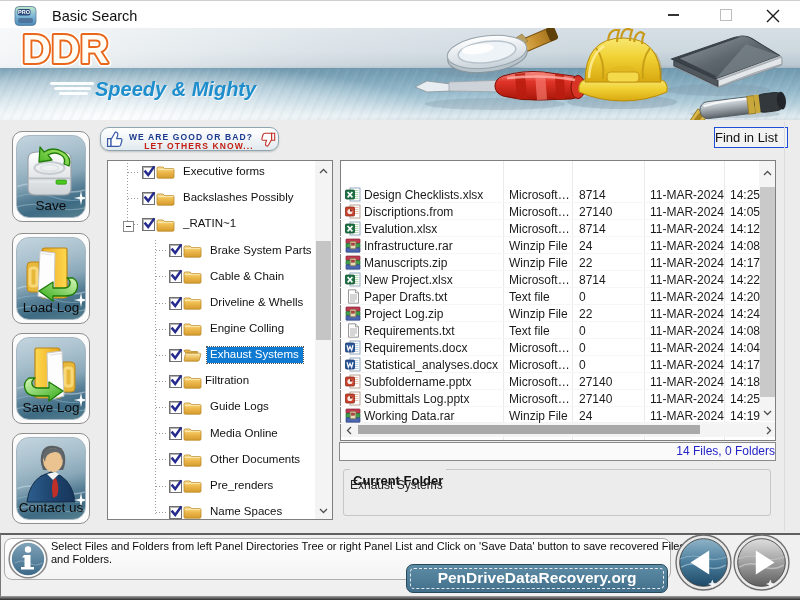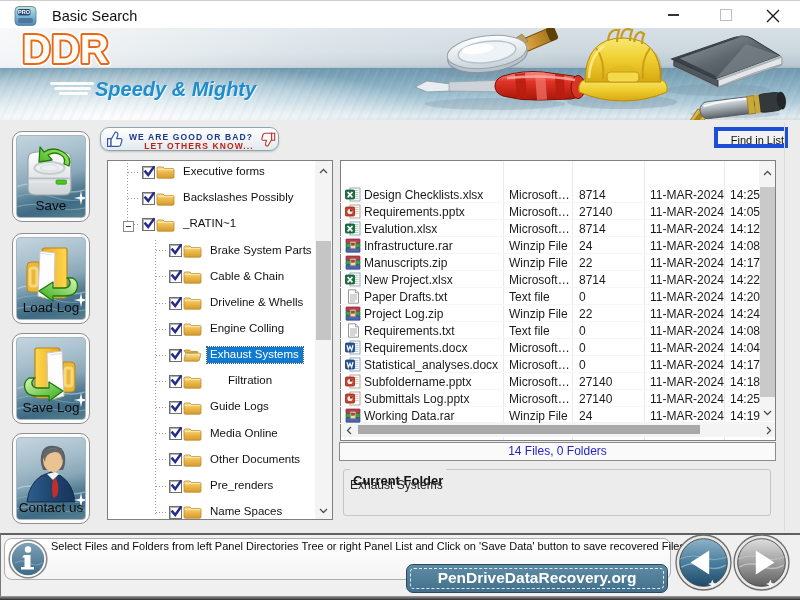--- a/index.html
+++ b/index.html
@@ -22,38 +22,38 @@
 #bnprof {position:absolute;left:121px;top:11px;font-size:26.5px;color:#4e7086;text-shadow:0.5px 0.5px 0 #f0f6fa}
 #bnspeed {position:absolute;left:95px;top:50px;font-size:20px;font-weight:bold;font-style:italic;color:#1d8dcc;text-shadow:1px 1px 1px rgba(255,255,255,0.8)}
 .sline {position:absolute;height:2.5px;background:#fff;border-radius:2px;opacity:0.95}
 
 #badge {position:absolute;left:100px;top:127px;width:179px;height:24px;border:1px solid #8fa6b2;border-radius:9px;
  background:linear-gradient(180deg,#ffffff,#e2eaee);box-shadow:0 1px 2px rgba(0,0,0,0.18)}
 #badge .t1 {position:absolute;left:17px;top:3.5px;width:146px;text-align:center;font-size:8.5px;font-weight:bold;letter-spacing:1.1px;color:#1e3a8e;white-space:nowrap}
 #badge .t2 {position:absolute;left:28px;top:13px;width:140px;text-align:center;font-size:8.5px;font-weight:bold;letter-spacing:1.1px;color:#c22014;white-space:nowrap}
 
 .sbtn {position:absolute;left:12px;width:78px;height:91px;border:1px solid #8e8e8e;border-radius:10px;background:#fbfbfb;padding:3px}
-.sbtn-in {position:relative;width:100%;height:100%;border-radius:4px;border:1px solid #a8b8c2;overflow:hidden;
+.sbtn-in {position:relative;width:100%;height:100%;border-radius:13px;border:1px solid #a8b8c2;overflow:hidden;
  background:linear-gradient(165deg,#c3d5df 0%,#a7bfcc 30%,#88a7b8 52%,#577f95 68%,#3e6b84 82%,#57818f 100%)}
 .sbtn-lab {position:absolute;left:0;bottom:4px;width:100%;text-align:center;font-size:13.5px;color:#0a0a0a;white-space:nowrap}
 
 #tree {position:absolute;left:107px;top:160px;width:226px;height:360px;background:#fff;border:1px solid #7f7f7f;overflow:hidden}
 .dotv {position:absolute;width:1px;background-image:repeating-linear-gradient(180deg,#9a9a9a 0 1px,transparent 1px 3px)}
 .doth {position:absolute;height:1px;background-image:repeating-linear-gradient(90deg,#9a9a9a 0 1px,transparent 1px 3px)}
 .cb {position:absolute;width:13px;height:13px;background:#fff;border:1px solid #707070;box-shadow:inset 1px 1px 0 #b0b0b0}
 .cb svg {position:absolute;left:0px;top:-2px}
 .tlab {position:absolute;font-size:11.5px;color:#111;white-space:nowrap}
 .tsel {position:absolute;font-size:11.5px;color:#fff;background:#0f7ad1;padding:1.2px 4px 2.2px 3px;outline:1px dotted #555;white-space:nowrap}
 .expbox {position:absolute;width:11px;height:11px;background:#fff;border:1px solid #8a8a8a}
 .expminus {position:absolute;left:2px;top:4px;width:5px;height:1px;background:#444}
 
 #tree-sb {position:absolute;left:315px;top:161px;width:17px;height:358px;background:#f4f4f4}
 #tree-sb .thumb {position:absolute;left:1px;top:80px;width:15px;height:99px;background:#c5c5c5}
 
-#findbtn {position:absolute;left:714px;top:127px;width:74px;height:21px;background:#f2f2f2;border:4px solid #1d4ed8;text-align:right;font-size:11px;color:#111;line-height:19px}
+#findbtn {position:absolute;left:714px;top:127px;width:74px;height:21px;background:#f2f2f2;border:1px solid #1d4ed8;text-align:left;font-size:13px;color:#111;line-height:19px}
 
 #list {position:absolute;left:340px;top:160px;width:436px;height:281px;background:#fff;border:1px solid #7f7f7f;overflow:hidden}
 #lhead {position:absolute;left:0;top:0;width:434px;height:26px;background:#fff;border-bottom:1px solid #e2e2e2}
 #lhead span {position:absolute;top:6px;font-size:12px;color:#333}
 .colsep {position:absolute;top:0;width:1px;height:279px;background:#eaeaea}
 .lrow {position:absolute;left:0;width:417px;height:17px;border-bottom:1px solid #f6f6f6}
 .lrow span {position:absolute;top:2px;font-size:12px;color:#1a1a1a;white-space:nowrap}
 .lic {left:5px;top:0.5px!important}
 .lname {left:24px}
 .ltype {left:169px}
@@ -61,21 +61,21 @@
 .ldate {left:310px}
 .ltime {left:390px}
 
 #list-vsb {position:absolute;left:418px;top:0;width:17px;height:260px;background:#f4f4f4}
 #list-vsb .thumb {position:absolute;left:1px;top:26px;width:15px;height:210px;background:#c9c9c9}
 #list-hsb {position:absolute;left:0;top:261px;width:435px;height:15px;background:#f4f4f4}
 #list-hsb .thumb {position:absolute;left:17px;top:3px;width:342px;height:9px;background:#a9a9a9}
 .chev {position:absolute;font-size:11px;color:#505050;font-weight:bold}
 
 #filesbar {position:absolute;left:339px;top:442px;width:437px;height:19px;border:1px solid #8a8a8a;background:#fafafa;
- text-align:center;font-size:12px;color:#2424c8;line-height:17px}
+ text-align:right;font-size:12px;color:#2424c8;line-height:17px}
 
 #gbox {position:absolute;left:343px;top:469px;width:428px;height:47px;border:1px solid #c6c6c6;border-radius:3px}
 #gbox-lab {position:absolute;left:350px;top:461px;background:#ececec;padding:12px 3px;font-size:13px;font-weight:bold;color:#111}
 #gbox-val {position:absolute;left:350px;top:478px;font-size:12px;color:#222}
 
 #bbar {position:absolute;left:0px;top:533px;width:800px;height:67px;background:#f0f0f0;border-top:2px solid #606060;border-left:1px solid #787878}
 #bbar-white {position:absolute;left:3px;top:3px;width:667px;height:42px;border:1px solid #aeaeae;border-radius:8px;background:linear-gradient(180deg,#ffffff,#f4f4f4)}
 #bbar-text {position:absolute;left:50px;top:5px;width:630px;font-size:11px;line-height:12.5px;color:#0a0a0a}
 #pdbtn {position:absolute;left:406px;top:564px;width:262px;height:29px;background:linear-gradient(180deg,#5e8ba4,#42708c);
  border:1.5px solid #28485c;border-radius:7px;text-align:center;line-height:26px;font-size:15.5px;font-weight:bold;color:#fff}
@@ -524,21 +524,21 @@
 <defs>
           <linearGradient id="fg" x1="0" y1="0" x2="0" y2="1">
 <stop offset="0" stop-color="#fbe296"></stop>
             <stop offset="0.45" stop-color="#eebb4e"></stop>
             <stop offset="1" stop-color="#d69a2e"></stop>
           </linearGradient>
         </defs>
 <path d="M1 3.2 Q1 2 2.2 2 L7 2 L8.6 3.6 L17 3.6 Q18 3.6 18 4.6 L18 12 Q18 13.2 16.8 13.2 L2.2 13.2 Q1 13.2 1 12 Z" fill="url(#fg)" stroke="#b98a28" stroke-width="0.8"></path>
 <path d="M1.6 4.4 L17.4 4.4" stroke="#fff3c8" stroke-width="0.9" opacity="0.8"></path>
       </svg></div>
-<div class="tlab" style="left:228px;top:374.3px">Filtration</div>
+<div class="tlab" style="left:205px;top:374.3px">Filtration</div>
 <div class="doth" style="left:156px;top:407px;width:11px"></div>
 <div class="cb" style="left:169px;top:401.1px">
       <svg width="15" height="15" viewBox="0 0 15 15" style="overflow:visible">
 <path d="M2.4 6.6 L5.2 10 L10.6 2.4" fill="none" stroke="#252a8e" stroke-width="2.5" stroke-linecap="square"></path>
       </svg>
     </div>
 <div class="abs" style="left:183px;top:400.6px"><svg width="19" height="14" viewBox="0 0 19 14">
 <defs>
           <linearGradient id="fg" x1="0" y1="0" x2="0" y2="1">
 <stop offset="0" stop-color="#fbe296"></stop>
@@ -691,21 +691,21 @@
 <span class="ltime">14:25</span>
     </div>
 <div class="lrow" style="top:203px">
 <span class="lic"><svg width="16" height="15" viewBox="0 0 16 15">
 <rect x="5" y="1" width="10" height="13" fill="#fff" stroke="#b09a8a" stroke-width="0.9"></rect>
 <path d="M6.5 3.5 H13.5 M6.5 5.5 H13.5 M6.5 7.5 H13.5 M6.5 9.5 H13.5" stroke="#e8b8a0" stroke-width="0.8"></path>
 <rect x="0.5" y="3" width="9" height="9" rx="1" fill="#c9432e" stroke="#8e2a1a" stroke-width="0.8"></rect>
 <circle cx="5" cy="7.5" r="2.6" fill="#f5e9e2"></circle>
           <path d="M5 7.5 V4.9 A2.6 2.6 0 0 1 7.6 7.5 Z" fill="#8e2a1a"></path>
         </svg></span>
-<span class="lname">Requirements.pptx</span>
+<span class="lname">Discriptions.from</span>
 <span class="ltype">Microsoft…</span>
 <span class="lsize">27140</span>
 <span class="ldate">11-MAR-2024</span>
 <span class="ltime">14:05</span>
     </div>
 <div class="lrow" style="top:220px">
 <span class="lic"><svg width="16" height="15" viewBox="0 0 16 15">
 <rect x="5" y="1" width="10" height="13" fill="#fff" stroke="#8aa0b8" stroke-width="0.9"></rect>
 <path d="M6.5 3.5 H13.5 M6.5 5.5 H13.5 M6.5 7.5 H13.5 M6.5 9.5 H13.5 M6.5 11.5 H13.5" stroke="#9fd09f" stroke-width="0.8"></path>
 <rect x="0.5" y="3" width="9" height="9" rx="1" fill="#1f7244" stroke="#0f5130" stroke-width="0.8"></rect>
@@ -869,20 +869,21 @@
 <div id="filesbar">14 Files, 0 Folders</div>
 
 <div id="gbox"></div>
 <div id="gbox-lab">Current Folder</div>
 <div id="gbox-val">Exhaust Systems</div>
 
 <div id="bbar">
  <div id="bbar-white"></div>
  <div id="bbar-text">
       <div style="white-space:nowrap">Select Files and Folders from left Panel Directories Tree or right Panel List and Click on 'Save Data' button to save recovered Files</div>
+      <div>and Folders.</div>
     </div>
 </div>
 <div class="abs" style="left:8px;top:539px"><svg width="40" height="40" viewBox="0 0 40 40">
 <defs>
         <linearGradient id="ii" x1="0" y1="0" x2="0" y2="1">
           <stop offset="0" stop-color="#7fa2b8"></stop>
           <stop offset="1" stop-color="#3d6a88"></stop>
         </linearGradient>
       </defs>
 <circle cx="20" cy="20" r="18.8" fill="#fff" stroke="#8a8a8a" stroke-width="1.6"></circle>

